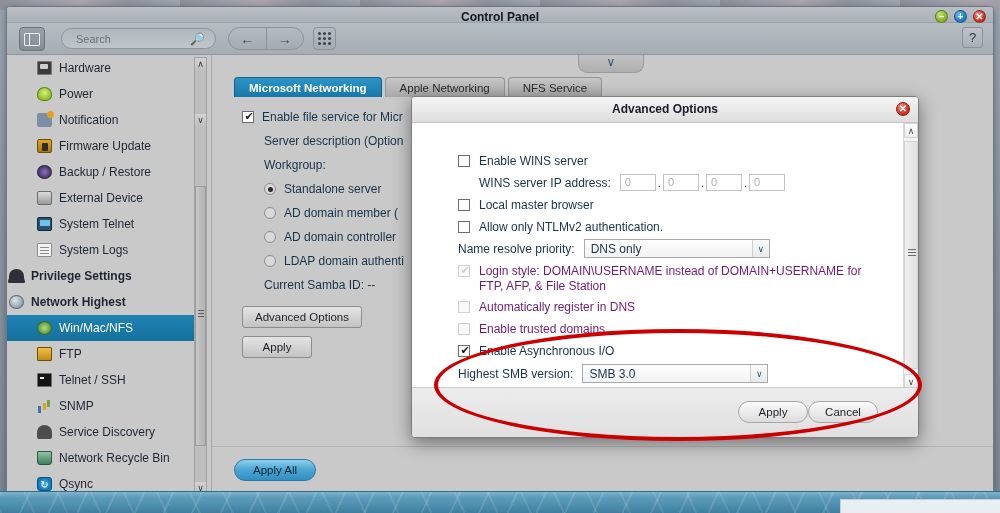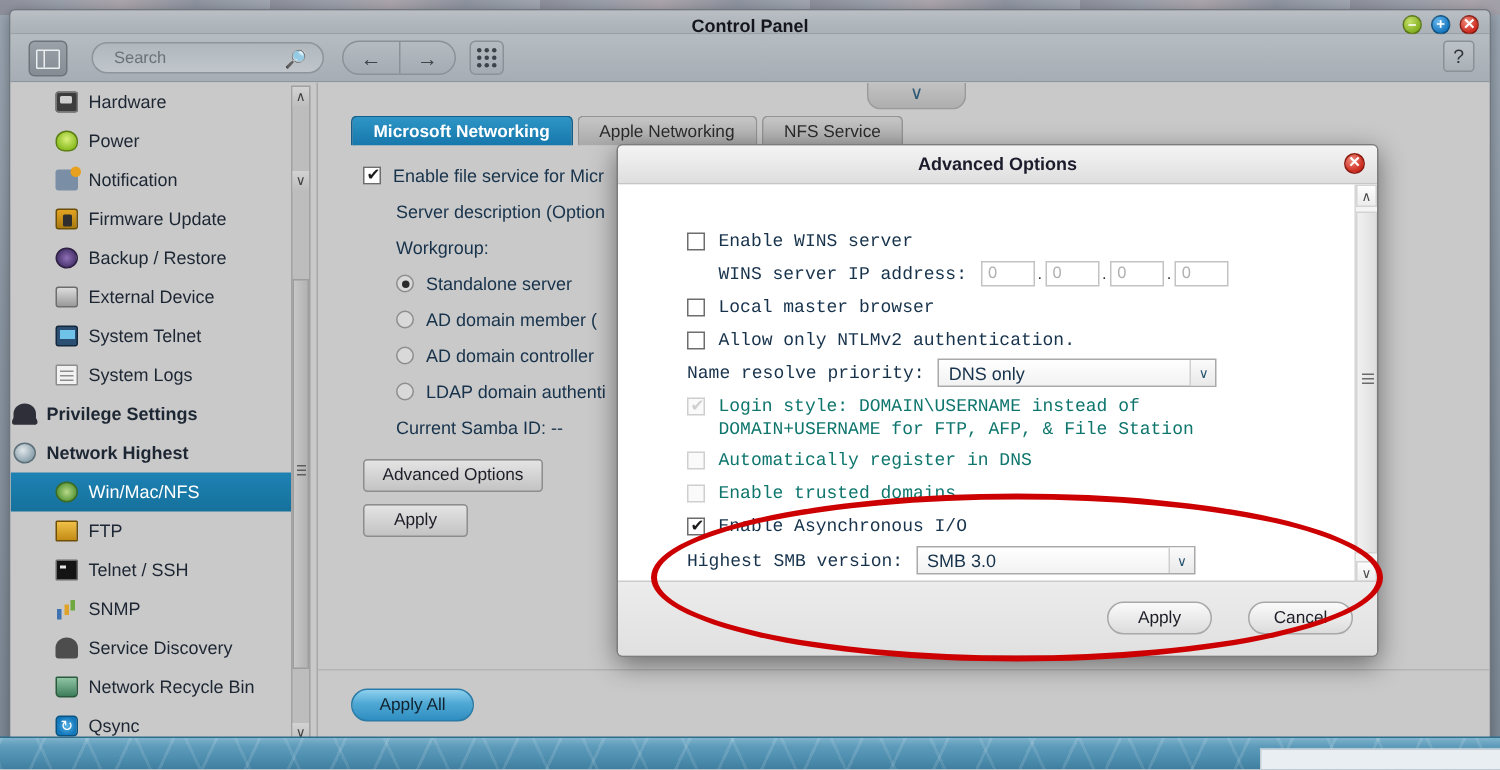--- a/index.html
+++ b/index.html
@@ -274,22 +274,22 @@
     border:1px solid #8c1a10; color:#fff; font-size:10px; font-weight:bold;
     text-align:center; line-height:12px;
   }
   .dlg-body{
     position:absolute; left:0; top:26px; width:508px; height:266px;
     background:#ffffff; overflow:hidden;
   }
   .dlg-fields{ position:absolute; left:46px; top:28px; width:420px; }
   .drow{ display:flex; align-items:center; gap:9px; min-height:19px; margin-bottom:3px; }
   .drow.ind{ padding-left:21px; }
-  .dlabel{ font-size:12px; color:#17324b; white-space:nowrap;font-family:Liberation Mono, monospace; }
-  .dis .dlabel{ color:#0f766e; }
+  .dlabel{ font-size:12px; color:#17324b; white-space:nowrap; }
+  .dis .dlabel{ color:#701a75; }
   .dis .cb{ border-color:#cfcfcf; background:#fafafa; }
   .dis .cb.checked::after{ color:#cfcfcf; }
   .multiline{ display:block; line-height:15px; white-space:normal; }
   .ipgroup{ display:flex; align-items:center; gap:2px; }
   .ipbox{ width:36px; height:17px; border:1px solid #c3c3c3; background:#fff;
           font-size:11px; color:#b1b1b1; padding-left:4px; line-height:15px; }
   .ipdot{ font-size:11px; color:#333; }
   .selectbox{
     position:relative; height:19px; border:1px solid #a9a9a9;
     background:linear-gradient(180deg,#ffffff,#f2f2f2);
@@ -324,21 +324,21 @@
   .dlg-footer{
     position:absolute; left:0; bottom:0; width:508px; height:50px;
     background:linear-gradient(180deg,#ececec,#e0e0e0);
     border-top:1px solid #cccccc;
   }
   .dlg-footer .btn{
     position:absolute; top:13px; width:70px; height:22px; border-radius:11px;
     background:linear-gradient(180deg,#fafafa,#dcdcdc); border:1px solid #a8a8a8;
   }
   .dlg-footer .b-apply{ right:112px; }
-  .dlg-footer .b-cancel{ right:18px; }
+  .dlg-footer .b-cancel{ right:42px; }
 
   
   .annot{
     position:absolute; left:434px; top:329px; width:488px; height:112px;
     border:4px solid #cc0000; border-radius:50%;
     pointer-events:none; z-index:50;
   }
 </style>
 </head>
 <body>

